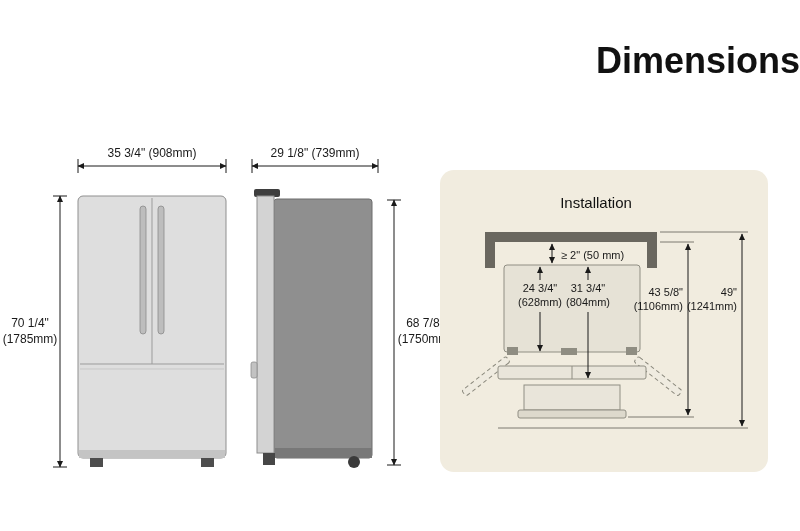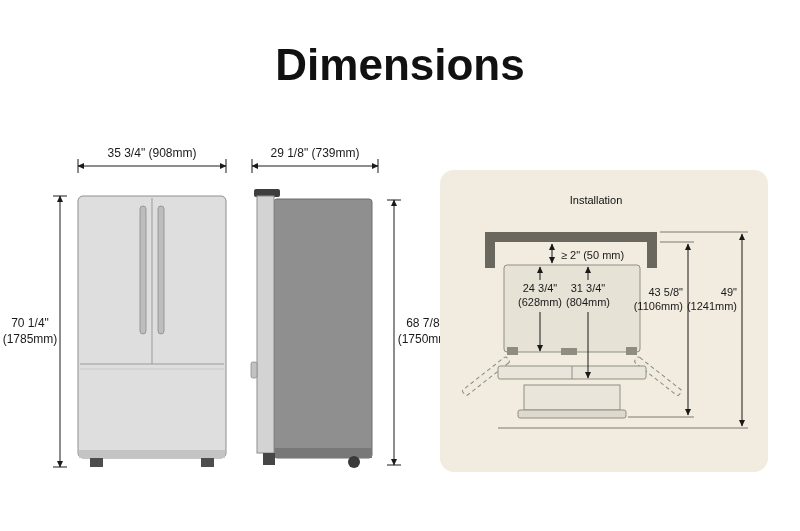--- a/index.html
+++ b/index.html
@@ -1,24 +1,24 @@
 <!DOCTYPE html>
 <html><head>
 <meta charset="utf-8">
 <style>
   html,body{margin:0;padding:0;background:#fff;}
   .canvas{position:relative;width:800px;height:531px;background:#ffffff;overflow:hidden;
           font-family:"Liberation Sans","DejaVu Sans",sans-serif;}
-  .title{position:absolute;top:40px;left:0;right:0;margin:0;text-align:center;
-         font-size:44px;font-weight:700;color:#111;}
+  .title{position:absolute;top:40px;left:0;right:0;margin:0;text-align:right;
+         font-size:36px;font-weight:700;color:#111;}
   .art{position:absolute;left:0;top:0;}
   .install-panel{position:absolute;left:440px;top:170px;width:328px;height:302px;
                  background:#f1ecdf;border-radius:14px;}
   .install-title{position:absolute;top:24px;left:0;right:16px;text-align:center;
-                 font-size:11px;font-weight:500;color:#111;}
+                 font-size:15px;font-weight:500;color:#111;}
   .install-svg{position:absolute;left:0;top:0;}
   .t12{font-size:12px;fill:#1a1a1a;font-family:"Liberation Sans","DejaVu Sans",sans-serif;}
   .t11{font-size:11px;fill:#1a1a1a;font-family:"Liberation Sans","DejaVu Sans",sans-serif;}
   .dl{stroke:#1a1a1a;stroke-width:1;fill:none;}
   .ext{stroke:#6f6d64;stroke-width:0.9;fill:none;}
   .door-dash{fill:#efebe0;stroke:#8b897d;stroke-width:1;stroke-dasharray:4 3;}
   .cab{fill:#e6e2d6;stroke:#908e83;stroke-width:1;}
   .slab{fill:#e9e5da;stroke:#908e83;stroke-width:1;}
 </style>
 </head>

